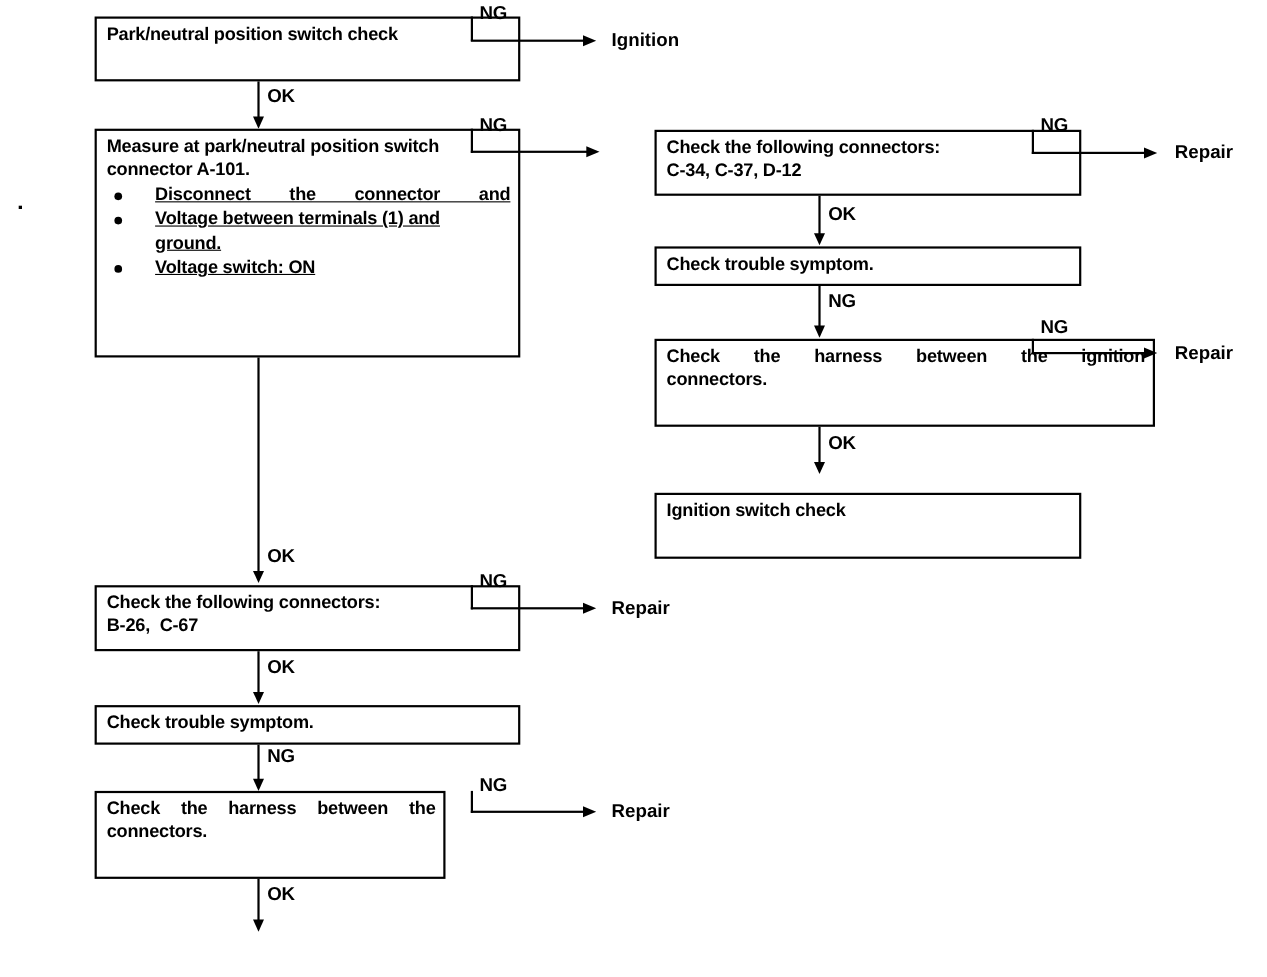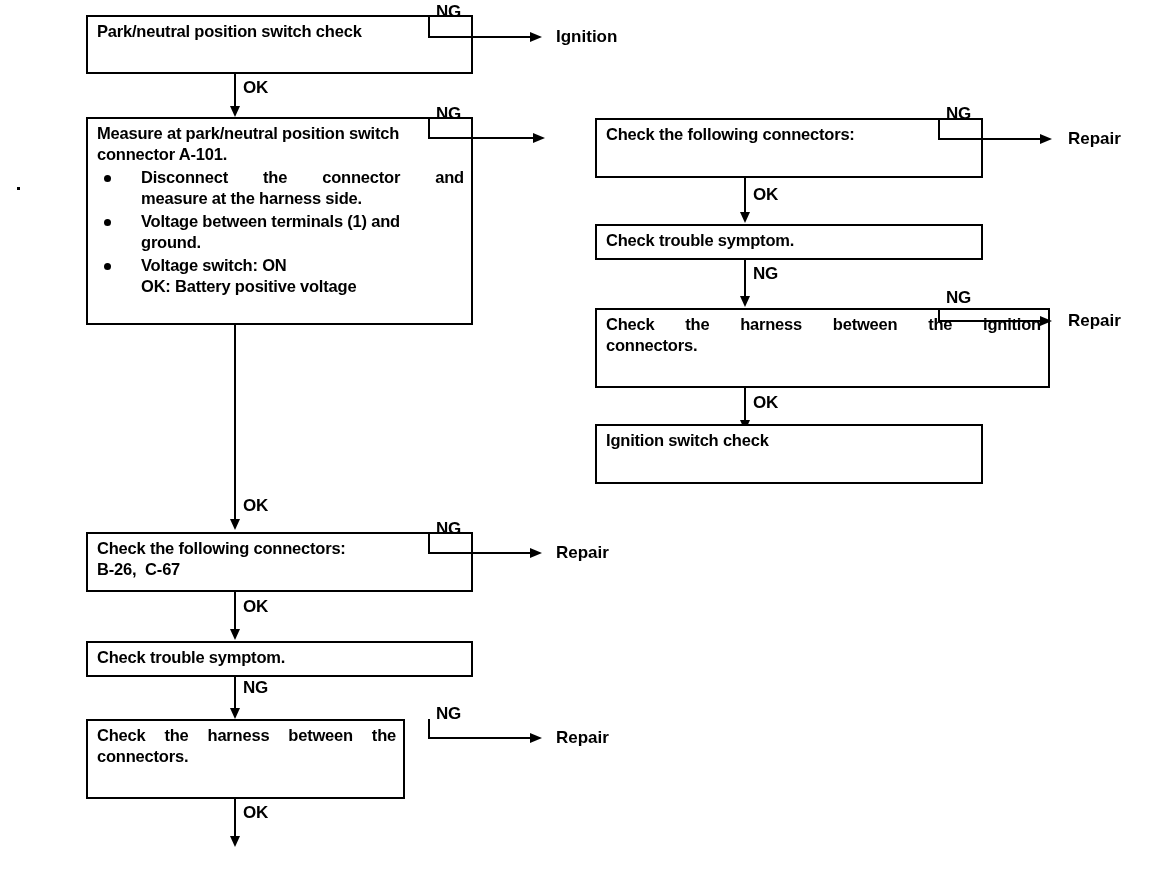--- a/index.html
+++ b/index.html
@@ -37,20 +37,21 @@
     white-space: normal;
     text-align: justify;
     text-align-last: justify;
   }
 
   
   .bul {
     position: relative;
     padding-left: 44px;
     margin-top: 1px;
+    text-decoration: underline;
   }
   .bul .dot {
     position: absolute;
     left: 7px;
     top: 8px;
     width: 7px;
     height: 7px;
     background: #000;
     border-radius: 50%;
   }
@@ -139,47 +140,46 @@
   <div class="arr-d" style="left:230px; top:106px;"></div>
   <div class="elabel" style="left:243px; top:78px;">OK</div>
 
   <div class="box" style="left:41px; top:117px; width:387px; height:208px;">
     <div class="line">Measure at park/neutral position switch</div>
     <div class="line">connector A-101.</div>
 
     <div class="bul">
       <span class="dot"></span>
       <div class="btxt just">Disconnect the connector and</div>
-      <div class="btxt">measure at the harness side.</div>
     </div>
 
     <div class="bul">
       <span class="dot"></span>
       <div class="btxt">Voltage between terminals (1) and</div>
       <div class="btxt">ground.</div>
     </div>
 
     <div class="bul">
       <span class="dot"></span>
       <div class="btxt">Voltage switch: ON</div>
-      <div class="btxt">OK: Battery positive voltage</div>
     </div>
   </div>
 
   <div class="vline" style="left:428px; top:117px; height:22px;"></div>
   <div class="hline" style="left:428px; top:137px; width:106px;"></div>
   <div class="arr-r" style="left:533px; top:133px;"></div>
   <div class="elabel" style="left:436px; top:104px;">NG</div>
 
   <div class="vline" style="left:234px; top:325px; height:196px;"></div>
   <div class="arr-d" style="left:230px; top:519px;"></div>
   <div class="elabel" style="left:243px; top:496px;">OK</div>
 
   <div class="box" style="left:550px; top:118px; width:388px; height:60px;">
     <div class="line">Check the following connectors:</div>
+    <div class="line">C-34, C-37, D-12</div>
   </div>
 
   <div class="vline" style="left:938px; top:118px; height:22px;"></div>
   <div class="hline" style="left:938px; top:138px; width:104px;"></div>
   <div class="arr-r" style="left:1040px; top:134px;"></div>
   <div class="elabel" style="left:946px; top:104px;">NG</div>
   <div class="term" style="left:1068px; top:129px;">Repair</div>
 
   <div class="vline" style="left:744px; top:178px; height:36px;"></div>
   <div class="arr-d" style="left:740px; top:212px;"></div>
@@ -201,21 +201,21 @@
   <div class="vline" style="left:938px; top:308px; height:14px;"></div>
   <div class="hline" style="left:938px; top:320px; width:104px;"></div>
   <div class="arr-r" style="left:1040px; top:316px;"></div>
   <div class="elabel" style="left:946px; top:288px;">NG</div>
   <div class="term" style="left:1068px; top:311px;">Repair</div>
 
   <div class="vline" style="left:744px; top:388px; height:34px;"></div>
   <div class="arr-d" style="left:740px; top:420px;"></div>
   <div class="elabel" style="left:753px; top:393px;">OK</div>
 
-  <div class="box" style="left:550px; top:424px; width:388px; height:60px;">
+  <div class="box" style="left:550px; top:448px; width:388px; height:60px;">
     <div class="line">Ignition switch check</div>
   </div>
 
   <div class="box" style="left:41px; top:532px; width:387px; height:60px;">
     <div class="line">Check the following connectors:</div>
     <div class="line">B-26,  C-67</div>
   </div>
 
   <div class="vline" style="left:428px; top:532px; height:22px;"></div>
   <div class="hline" style="left:428px; top:552px; width:104px;"></div>

